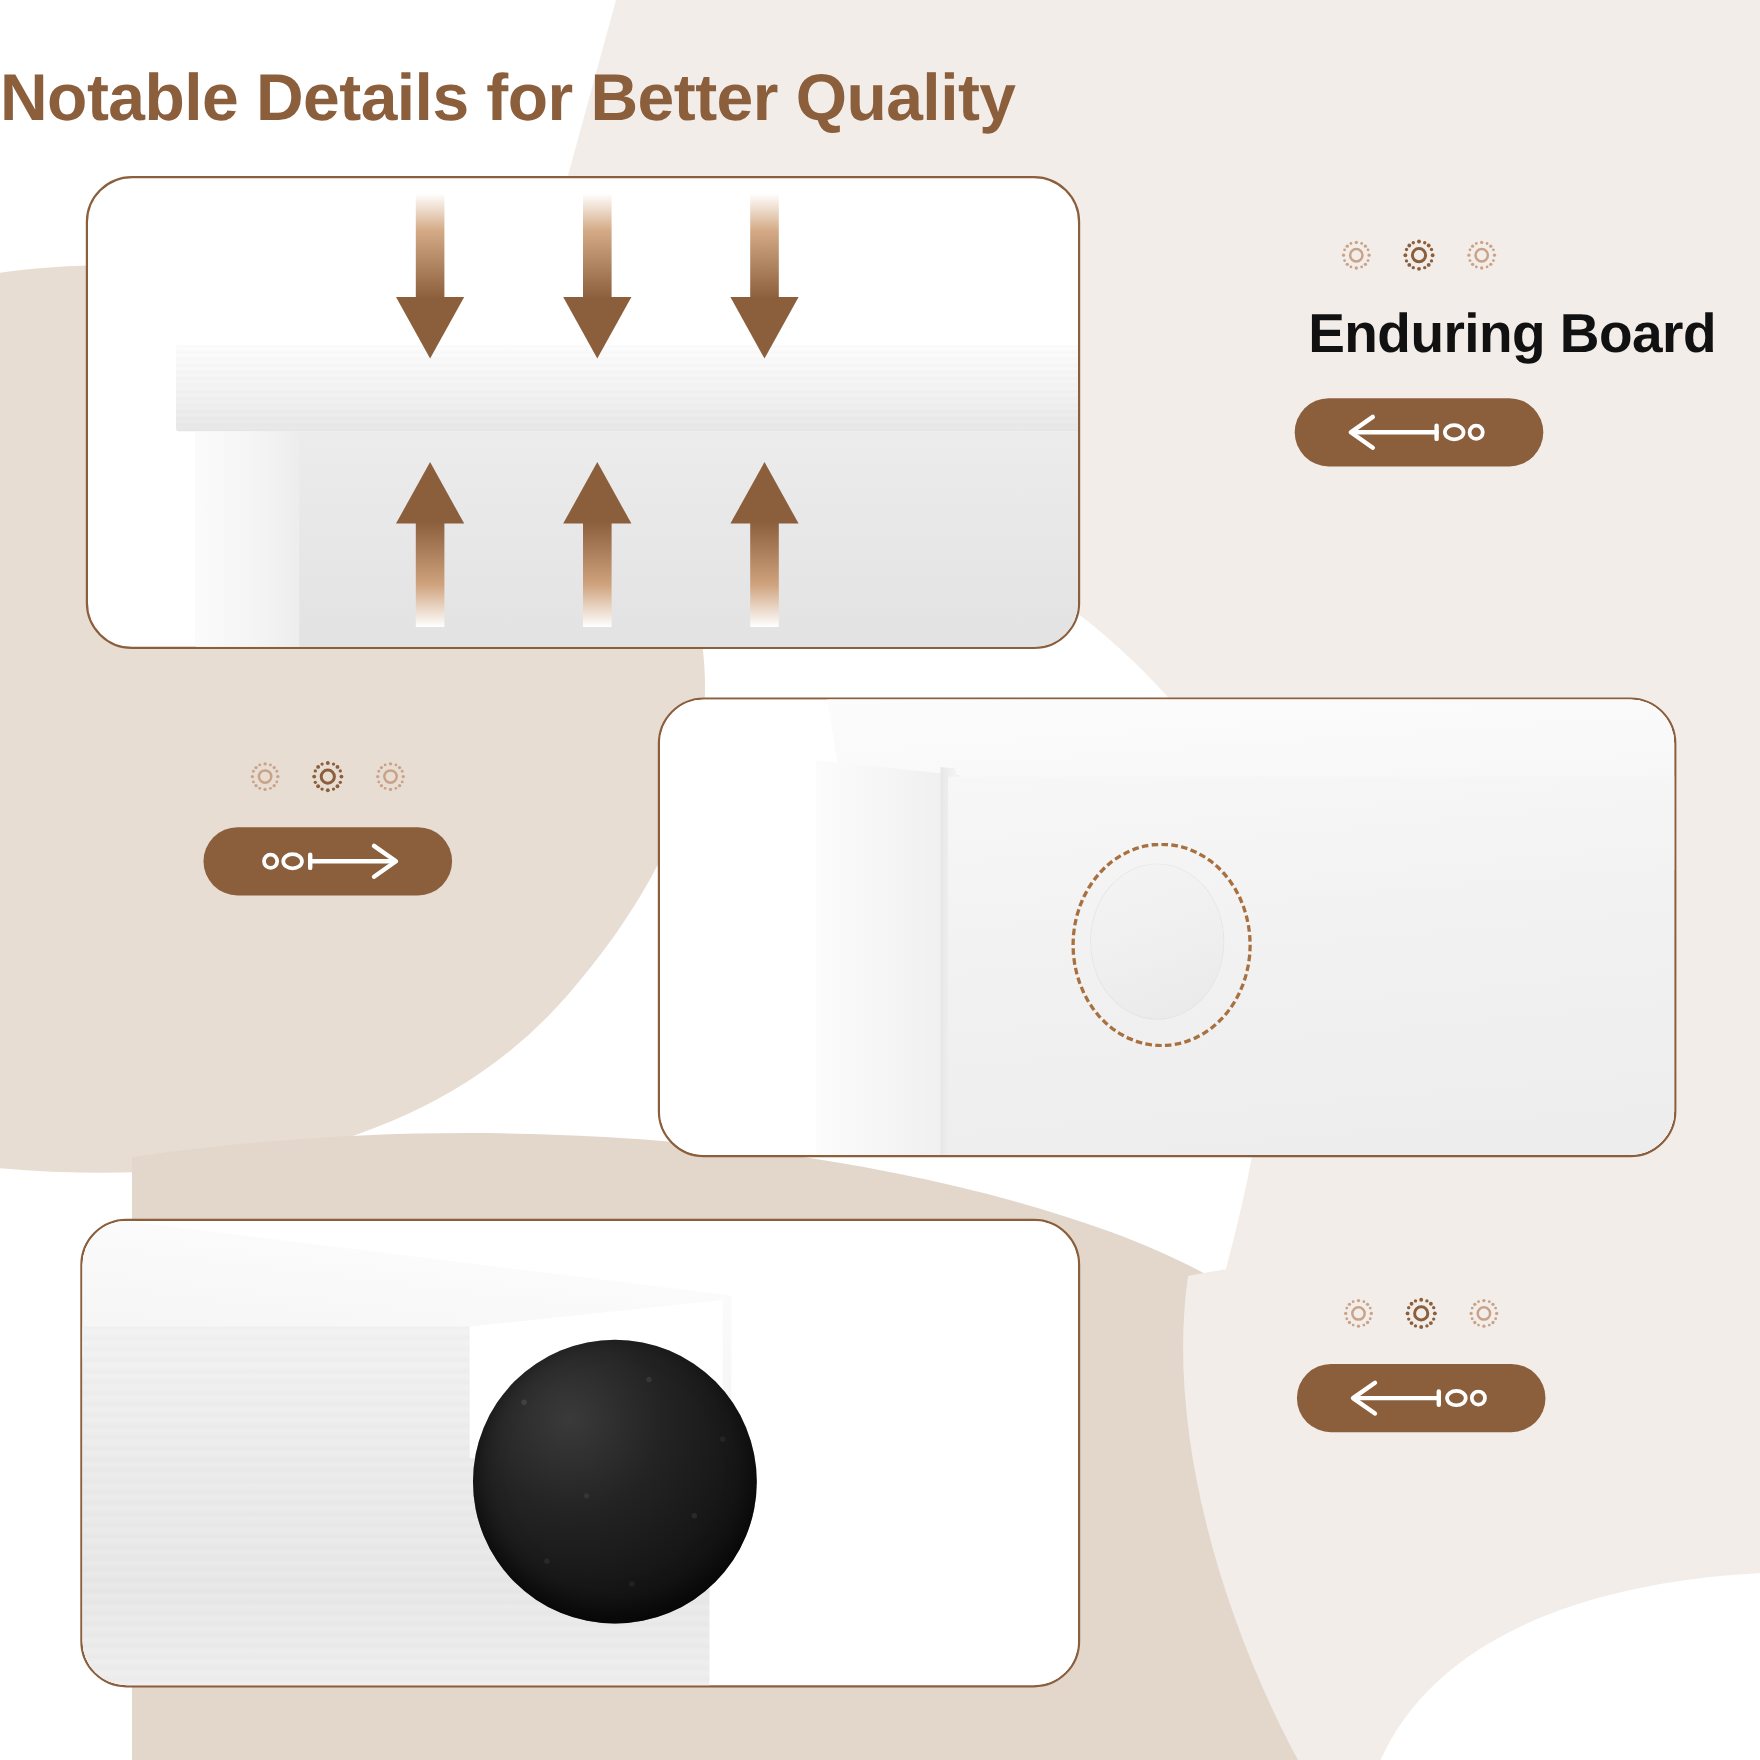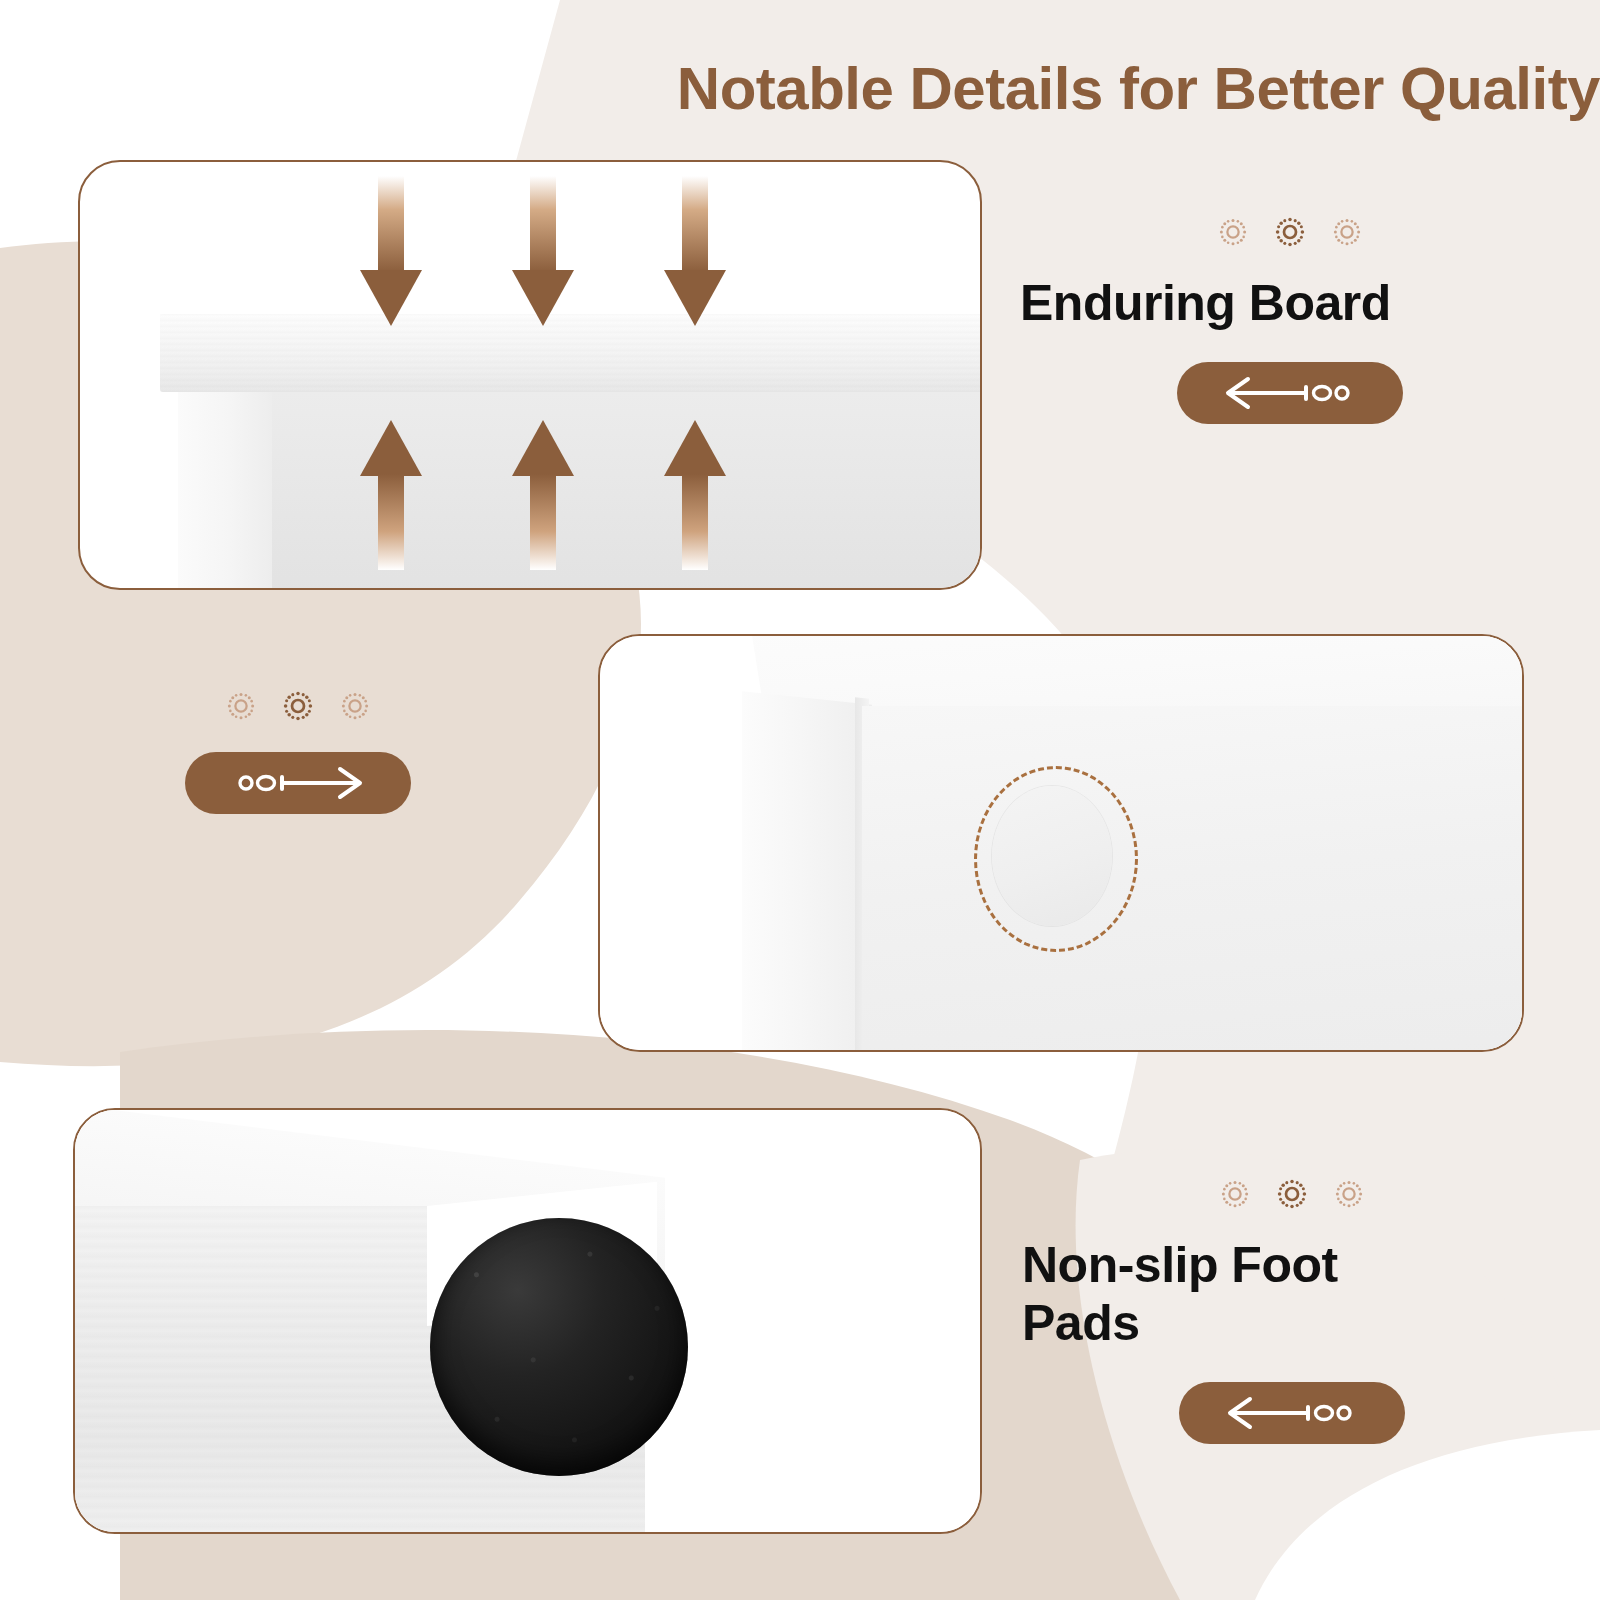--- a/index.html
+++ b/index.html
@@ -11,21 +11,21 @@
     position:relative;
   }
   #stage{position:absolute;inset:0;width:1600px;height:1600px;}
 
   
   .bg-layer{position:absolute;inset:0;z-index:0;}
 
   
   .title{
     position:absolute;top:54px;left:0;width:1600px;
-    text-align:right;
+    text-align:left;
     font-size:60px;font-weight:bold;
     letter-spacing:-0.5px;
     color:#8B5E3C;
     z-index:6;
     white-space:nowrap;
   }
 
   
   .card{
     position:absolute;
@@ -149,21 +149,21 @@
       radial-gradient(circle at 62% 14%,rgba(255,255,255,0.09) 0 2px,transparent 3px),
       radial-gradient(circle at 40% 55%,rgba(255,255,255,0.07) 0 2px,transparent 3px),
       radial-gradient(circle at 78% 62%,rgba(255,255,255,0.08) 0 2px,transparent 3px),
       radial-gradient(circle at 26% 78%,rgba(255,255,255,0.07) 0 2px,transparent 3px),
       radial-gradient(circle at 56% 86%,rgba(255,255,255,0.06) 0 2px,transparent 3px),
       radial-gradient(circle at 88% 35%,rgba(255,255,255,0.06) 0 2px,transparent 3px);
     opacity:0.95;
   }
 
   
-  .label-block{position:absolute;z-index:7;text-align:left;}
+  .label-block{position:absolute;z-index:7;text-align:right;}
   .suns{display:flex;justify-content:center;align-items:center;gap:26px;margin-bottom:26px;}
   .label-text{
     font-size:50px;font-weight:bold;color:#111111;
     line-height:1.16;letter-spacing:-0.5px;white-space:pre-line;
   }
   .pill{
     margin:30px auto 0;
     width:226px;height:62px;border-radius:31px;
     background:#8B5E3C;
     display:flex;align-items:center;justify-content:center;
@@ -466,22 +466,20 @@
             <circle cx="34.2" cy="13.5" r="1.7"></circle>
           <circle cx="34.2" cy="26.5" r="1.7"></circle>
             <circle cx="26.5" cy="34.2" r="1.7"></circle>
           <circle cx="13.5" cy="34.2" r="1.7"></circle>
             <circle cx="5.8" cy="26.5" r="1.7"></circle>
           <circle cx="5.8" cy="13.5" r="1.7"></circle>
             <circle cx="13.5" cy="5.8" r="1.7"></circle>
         </g>
       </svg>
     </div>
-    <div class="label-text">Non-slip Foot
-Pads</div>
     <div class="pill">
       <svg width="140" height="40" viewBox="0 0 140 40">
         <path d="M 28 6 L 8 20 L 28 34" fill="none" stroke="#FFFFFF" stroke-width="4" stroke-linecap="round" stroke-linejoin="round"></path>
         <path d="M 9.5 20 L 86 20" fill="none" stroke="#FFFFFF" stroke-width="4" stroke-linecap="round"></path>
         <path d="M 86 14 L 86 26" fill="none" stroke="#FFFFFF" stroke-width="4" stroke-linecap="round"></path>
         <ellipse cx="102" cy="20" rx="8.5" ry="6.5" fill="none" stroke="#FFFFFF" stroke-width="3.4"></ellipse>
         <circle cx="122" cy="20" r="6" fill="none" stroke="#FFFFFF" stroke-width="3.4"></circle>
       </svg>
     </div>
   </div>

